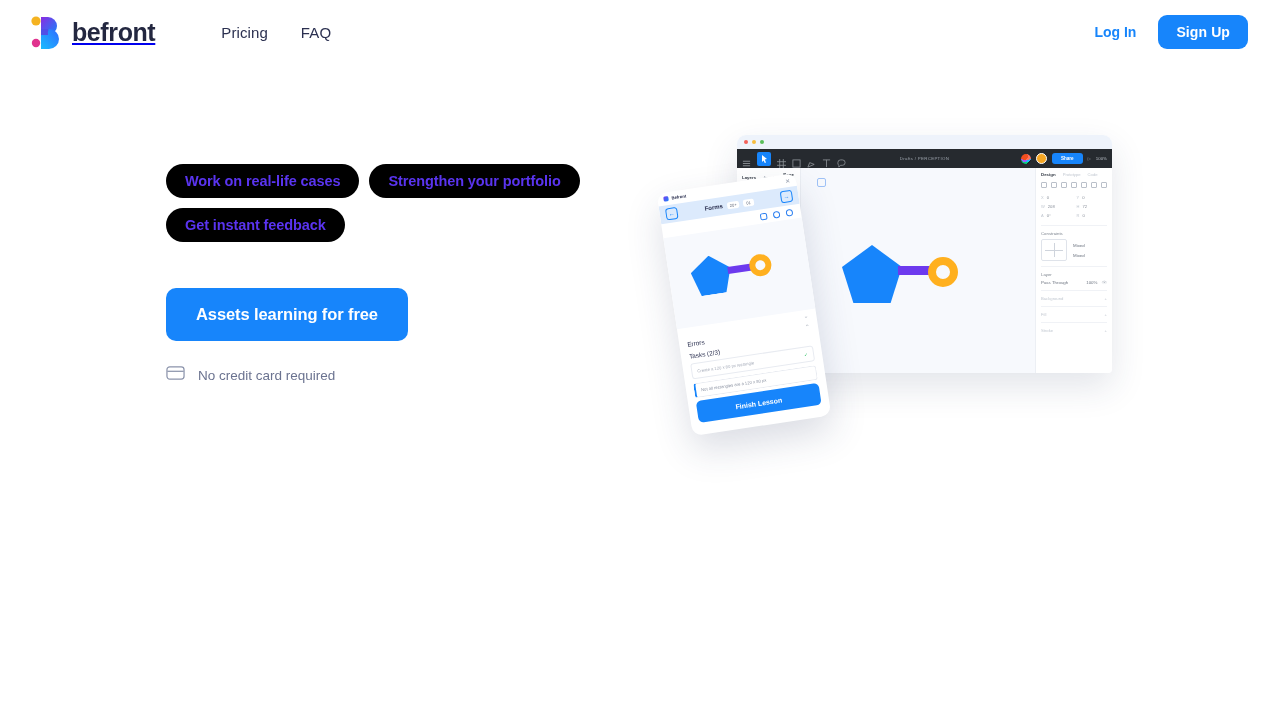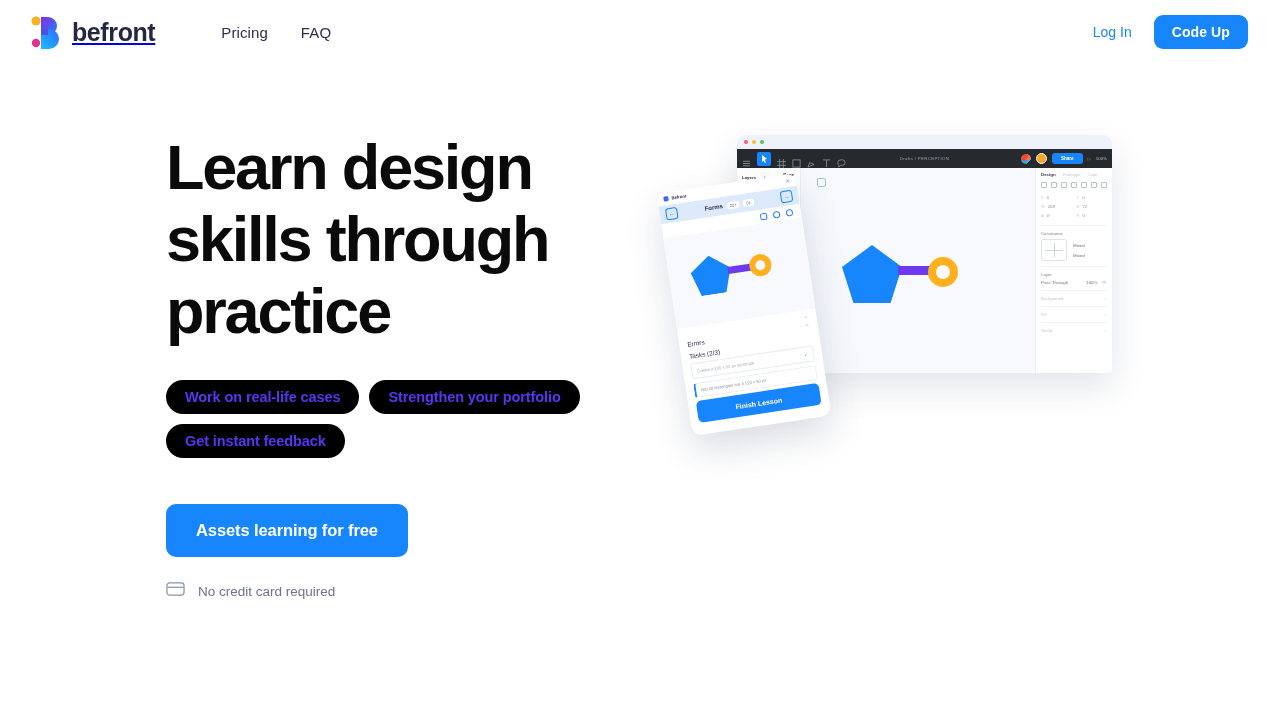--- a/index.html
+++ b/index.html
@@ -22,21 +22,21 @@
     font-size: 25px; font-weight: 700; color: #232740; letter-spacing: -0.4px;
   }
   .nav-links { display: flex; align-items: center; gap: 33px; margin-left: 66px; }
   .nav-link {
     font-size: 15px; color: #2b3050; text-decoration: none; cursor: pointer;
     letter-spacing: 0.1px;
   }
   .header-right {
     margin-left: auto; display: flex; align-items: center; gap: 22px; margin-right: 32px;
   }
-  .login-link { font-size: 14px; color: #1785fb; text-decoration: none; cursor: pointer; font-weight:400; }
+  .login-link { font-size: 14px; color: #1785fb; text-decoration: none; cursor: pointer; font-weight:700; }
   .signup-btn {
     background: #1785fb; color: #fff; border: none; border-radius: 9px;
     padding: 0 18px; height: 34px; font-size: 14px; font-weight: 700;
     cursor: pointer; font-family: inherit; letter-spacing: .1px;
   }
 
   
   .hero-left { position: absolute; left: 166px; top: 131px; width: 470px; }
   .headline {
     font-size: 63px; line-height: 72px; font-weight: 700; color: #0a0a0a;
@@ -203,30 +203,25 @@
       <span class="brand-name">befront</span>
     </a>
 
     <nav class="nav-links">
       <a class="nav-link" href="#">Pricing</a>
       <a class="nav-link" href="#">FAQ</a>
     </nav>
 
     <div class="header-right">
       <a class="login-link" href="#">Log In</a>
-      <button class="signup-btn">Code Up</button>
+      <button class="signup-btn">Sign Up</button>
     </div>
   </div>
 
   <div class="hero-left">
-    <h1 class="headline">
-      <span>Learn design</span><br>
-      <span>skills through</span><br>
-      <span>practice</span>
-    </h1>
 
     <div class="pills">
       <span class="pill">Work on real-life cases</span>
       <span class="pill">Strengthen your portfolio</span>
       <span class="pill">Get instant feedback</span>
     </div>
 
     <button class="cta">Assets learning for free</button>
 
     <div class="note">

